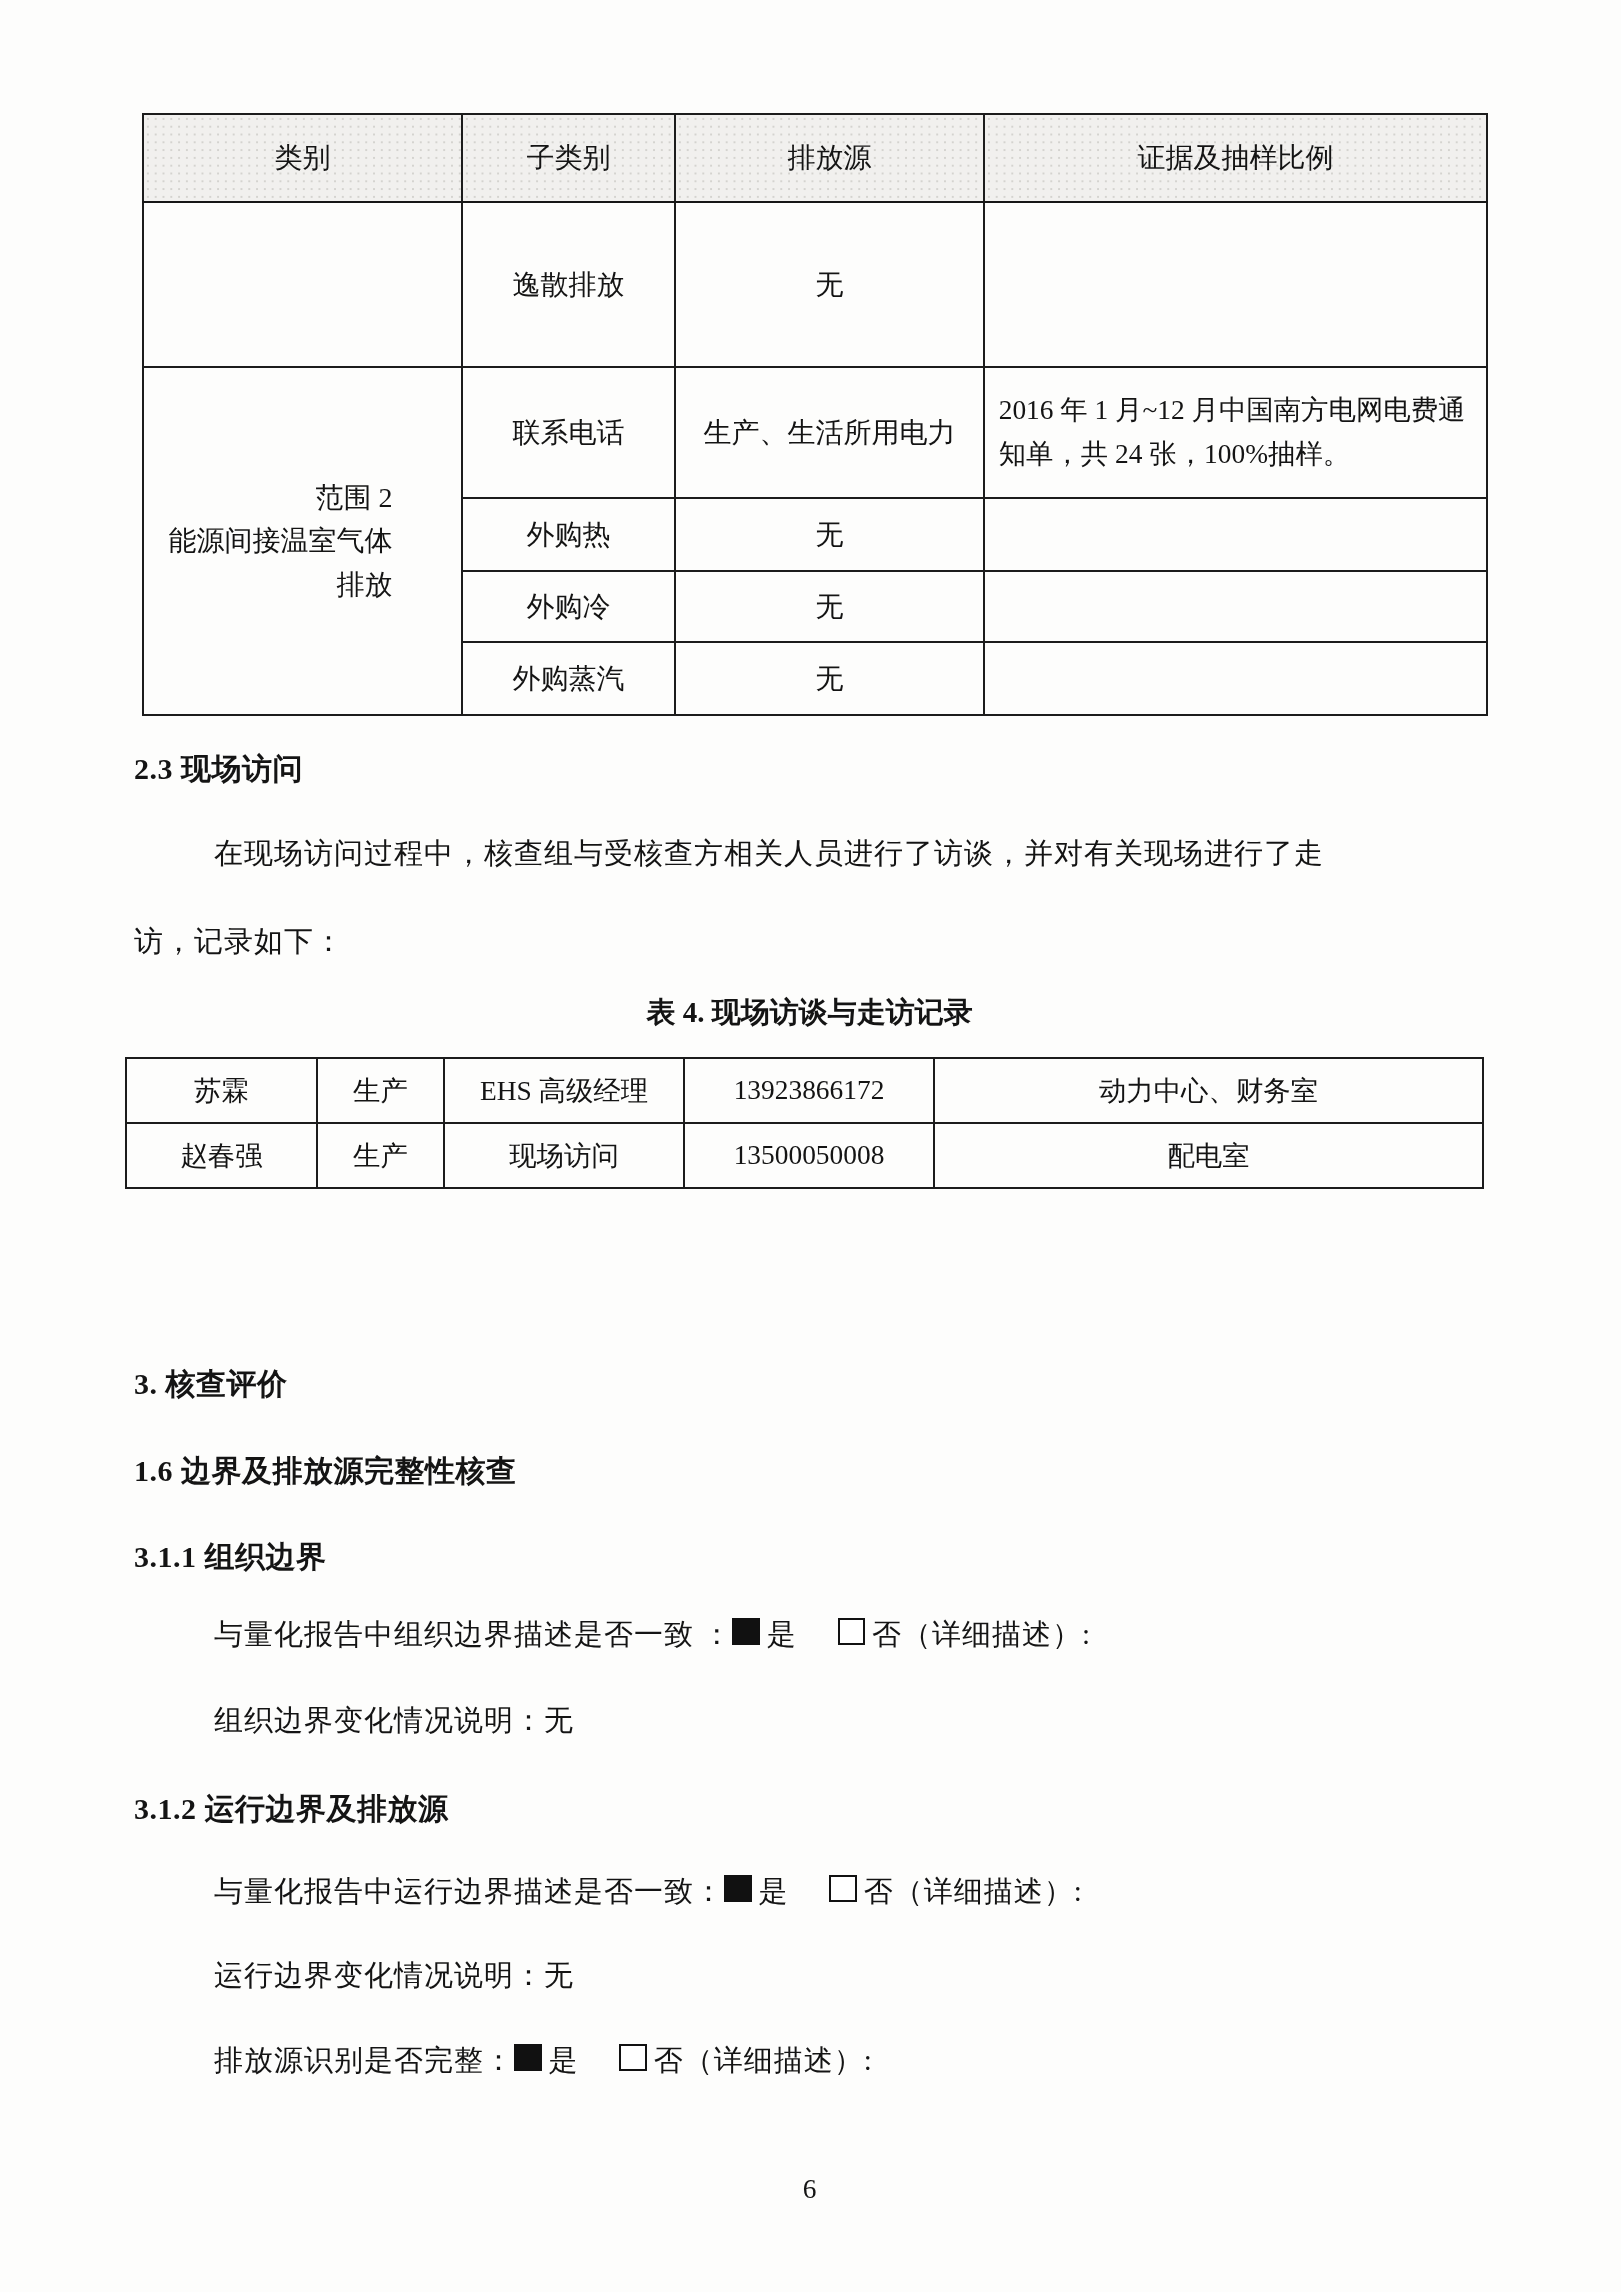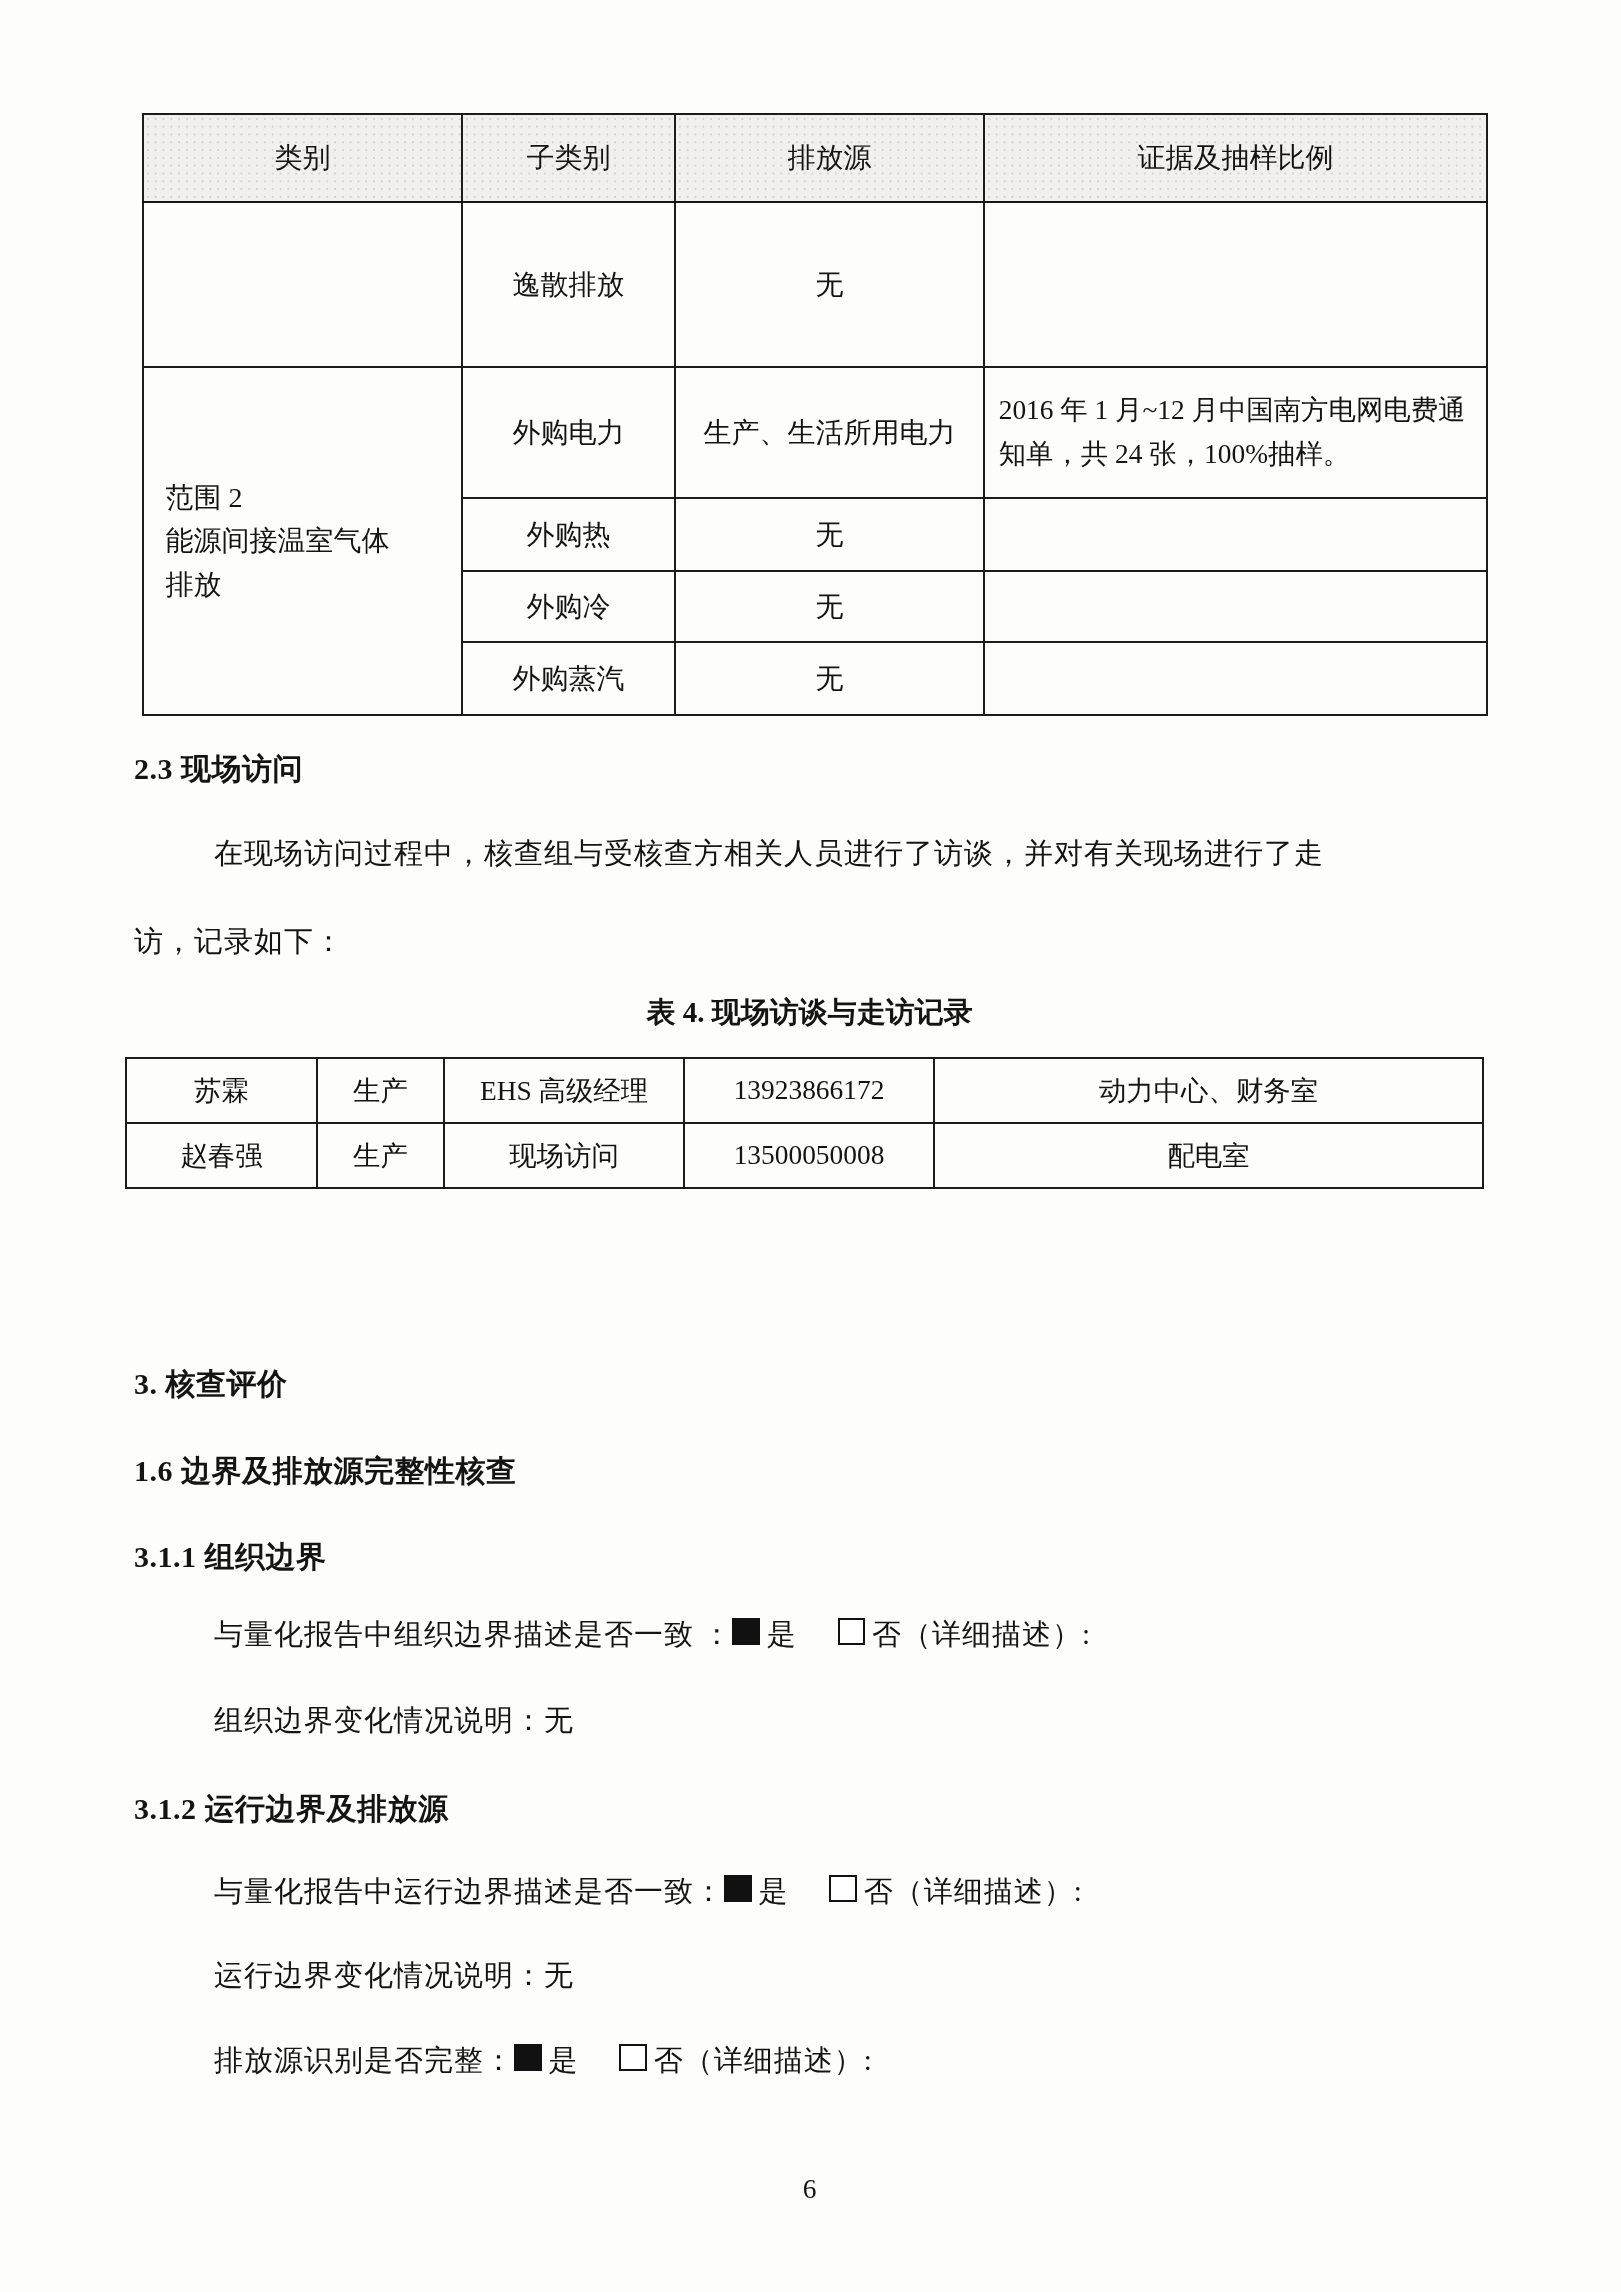--- a/index.html
+++ b/index.html
@@ -19,21 +19,21 @@
   .t1{width:1343px;border:2.9px solid #161616;}
   .t1 td{height:auto;}
   .t1 .head td{
     height:86px;
     background-color:#f1f0ee;
     background-image:radial-gradient(#d4d3cf 1px, transparent 1.4px);
     background-size:7.8px 7.8px;
     border-bottom:2.9px solid #161616;
   }
   .t1 .cat-cell{text-align:left;padding-left:21.6px;}
-  .t1 .cat-inner{width:227px;line-height:1.55;font-size:28px;text-align:left;}
+  .t1 .cat-inner{width:227px;line-height:1.55;font-size:28px;text-align:right;}
   .t1 .ev-cell{text-align:left;padding:9.8px 13.7px;font-size:27.4px;line-height:1.6;}
   .t4{width:1358px;border:2.9px solid #161616;}
   .t4 .head td{
     height:84px;
     background-color:#e7e6e3;
     background-image:radial-gradient(#c3c2bd 1px, transparent 1.4px);
     background-size:4.9px 4.9px;
     border-bottom:2.9px solid #161616;
   }
   .t4 td{height:63px;font-size:27.4px;}
@@ -72,21 +72,21 @@
       <td>无</td>
       <td></td>
     </tr>
     <tr>
       <td rowspan="4" class="cat-cell">
         <div class="cat-inner">
           <span>范围 2</span><br>
           <span>能源间接温室气体排放</span>
         </div>
       </td>
-      <td style="height:129px;">外购电力</td>
+      <td style="height:129px;">联系电话</td>
       <td>生产、生活所用电力</td>
       <td class="ev-cell">2016 年 1 月~12 月中国南方电网电费通知单，共 24 张，100%抽样。</td>
     </tr>
     <tr>
       <td style="height:71px;">外购热</td>
       <td>无</td>
       <td></td>
     </tr>
     <tr>
       <td style="height:69px;">外购冷</td>

